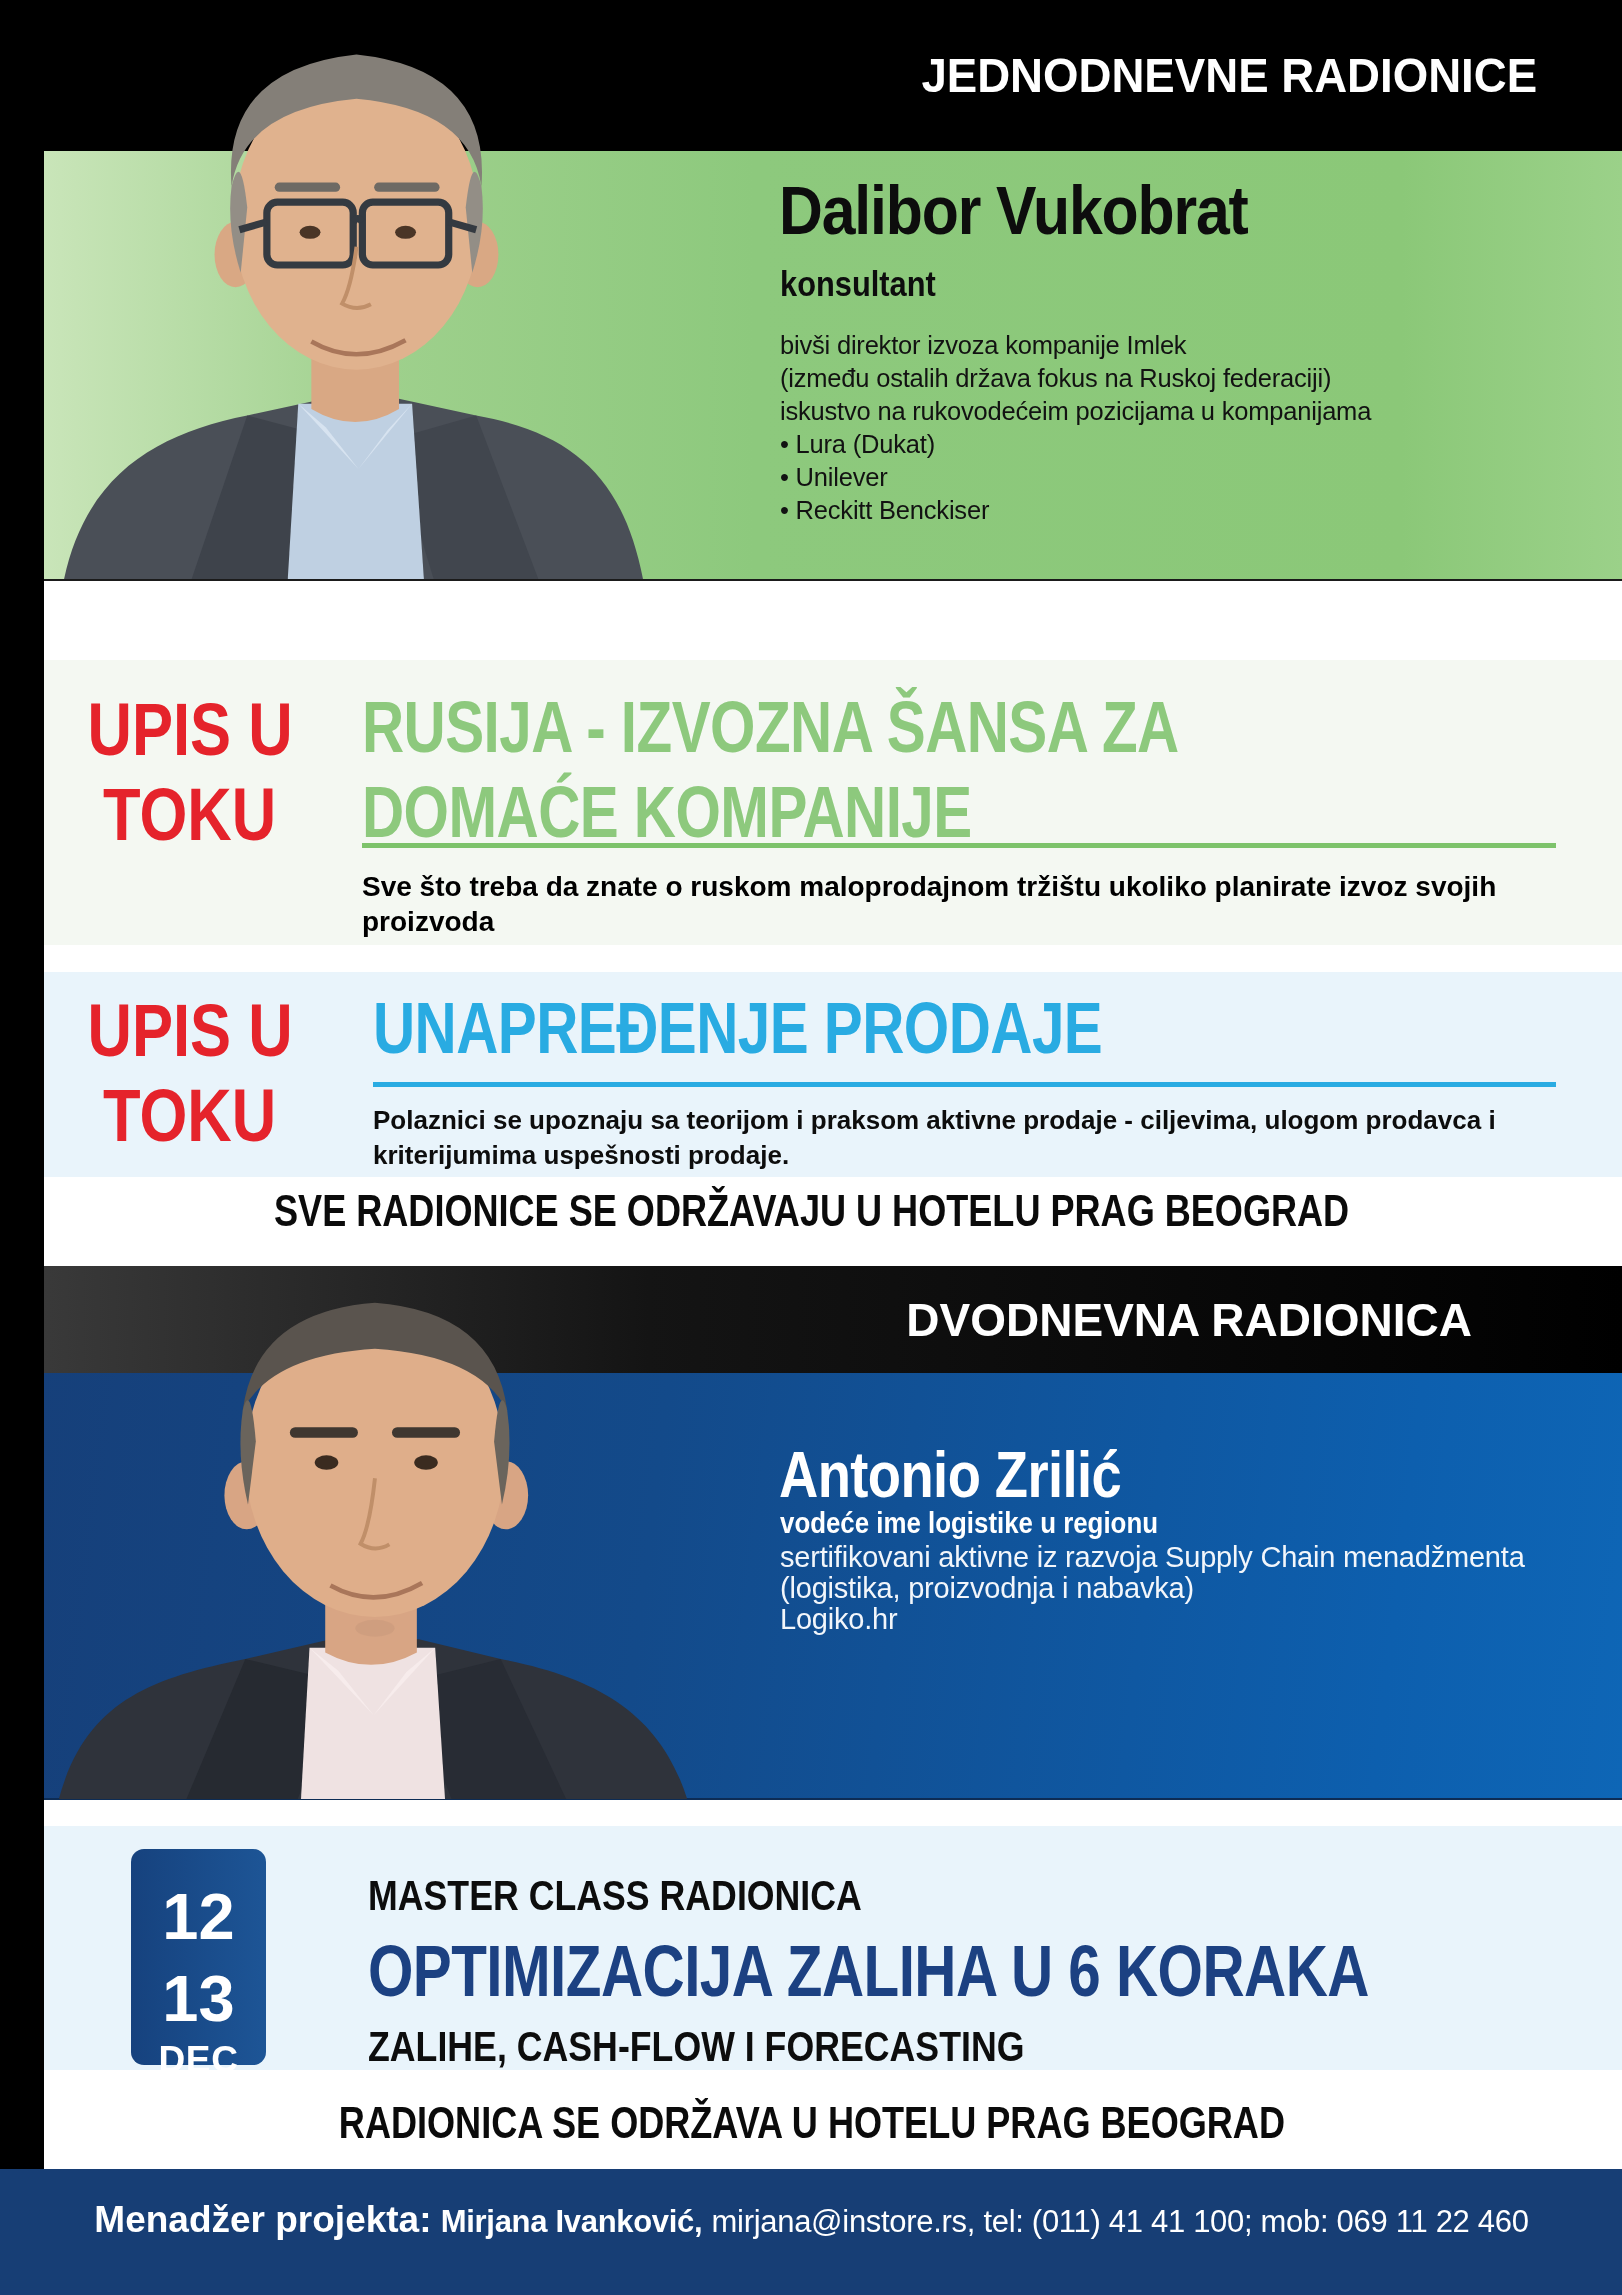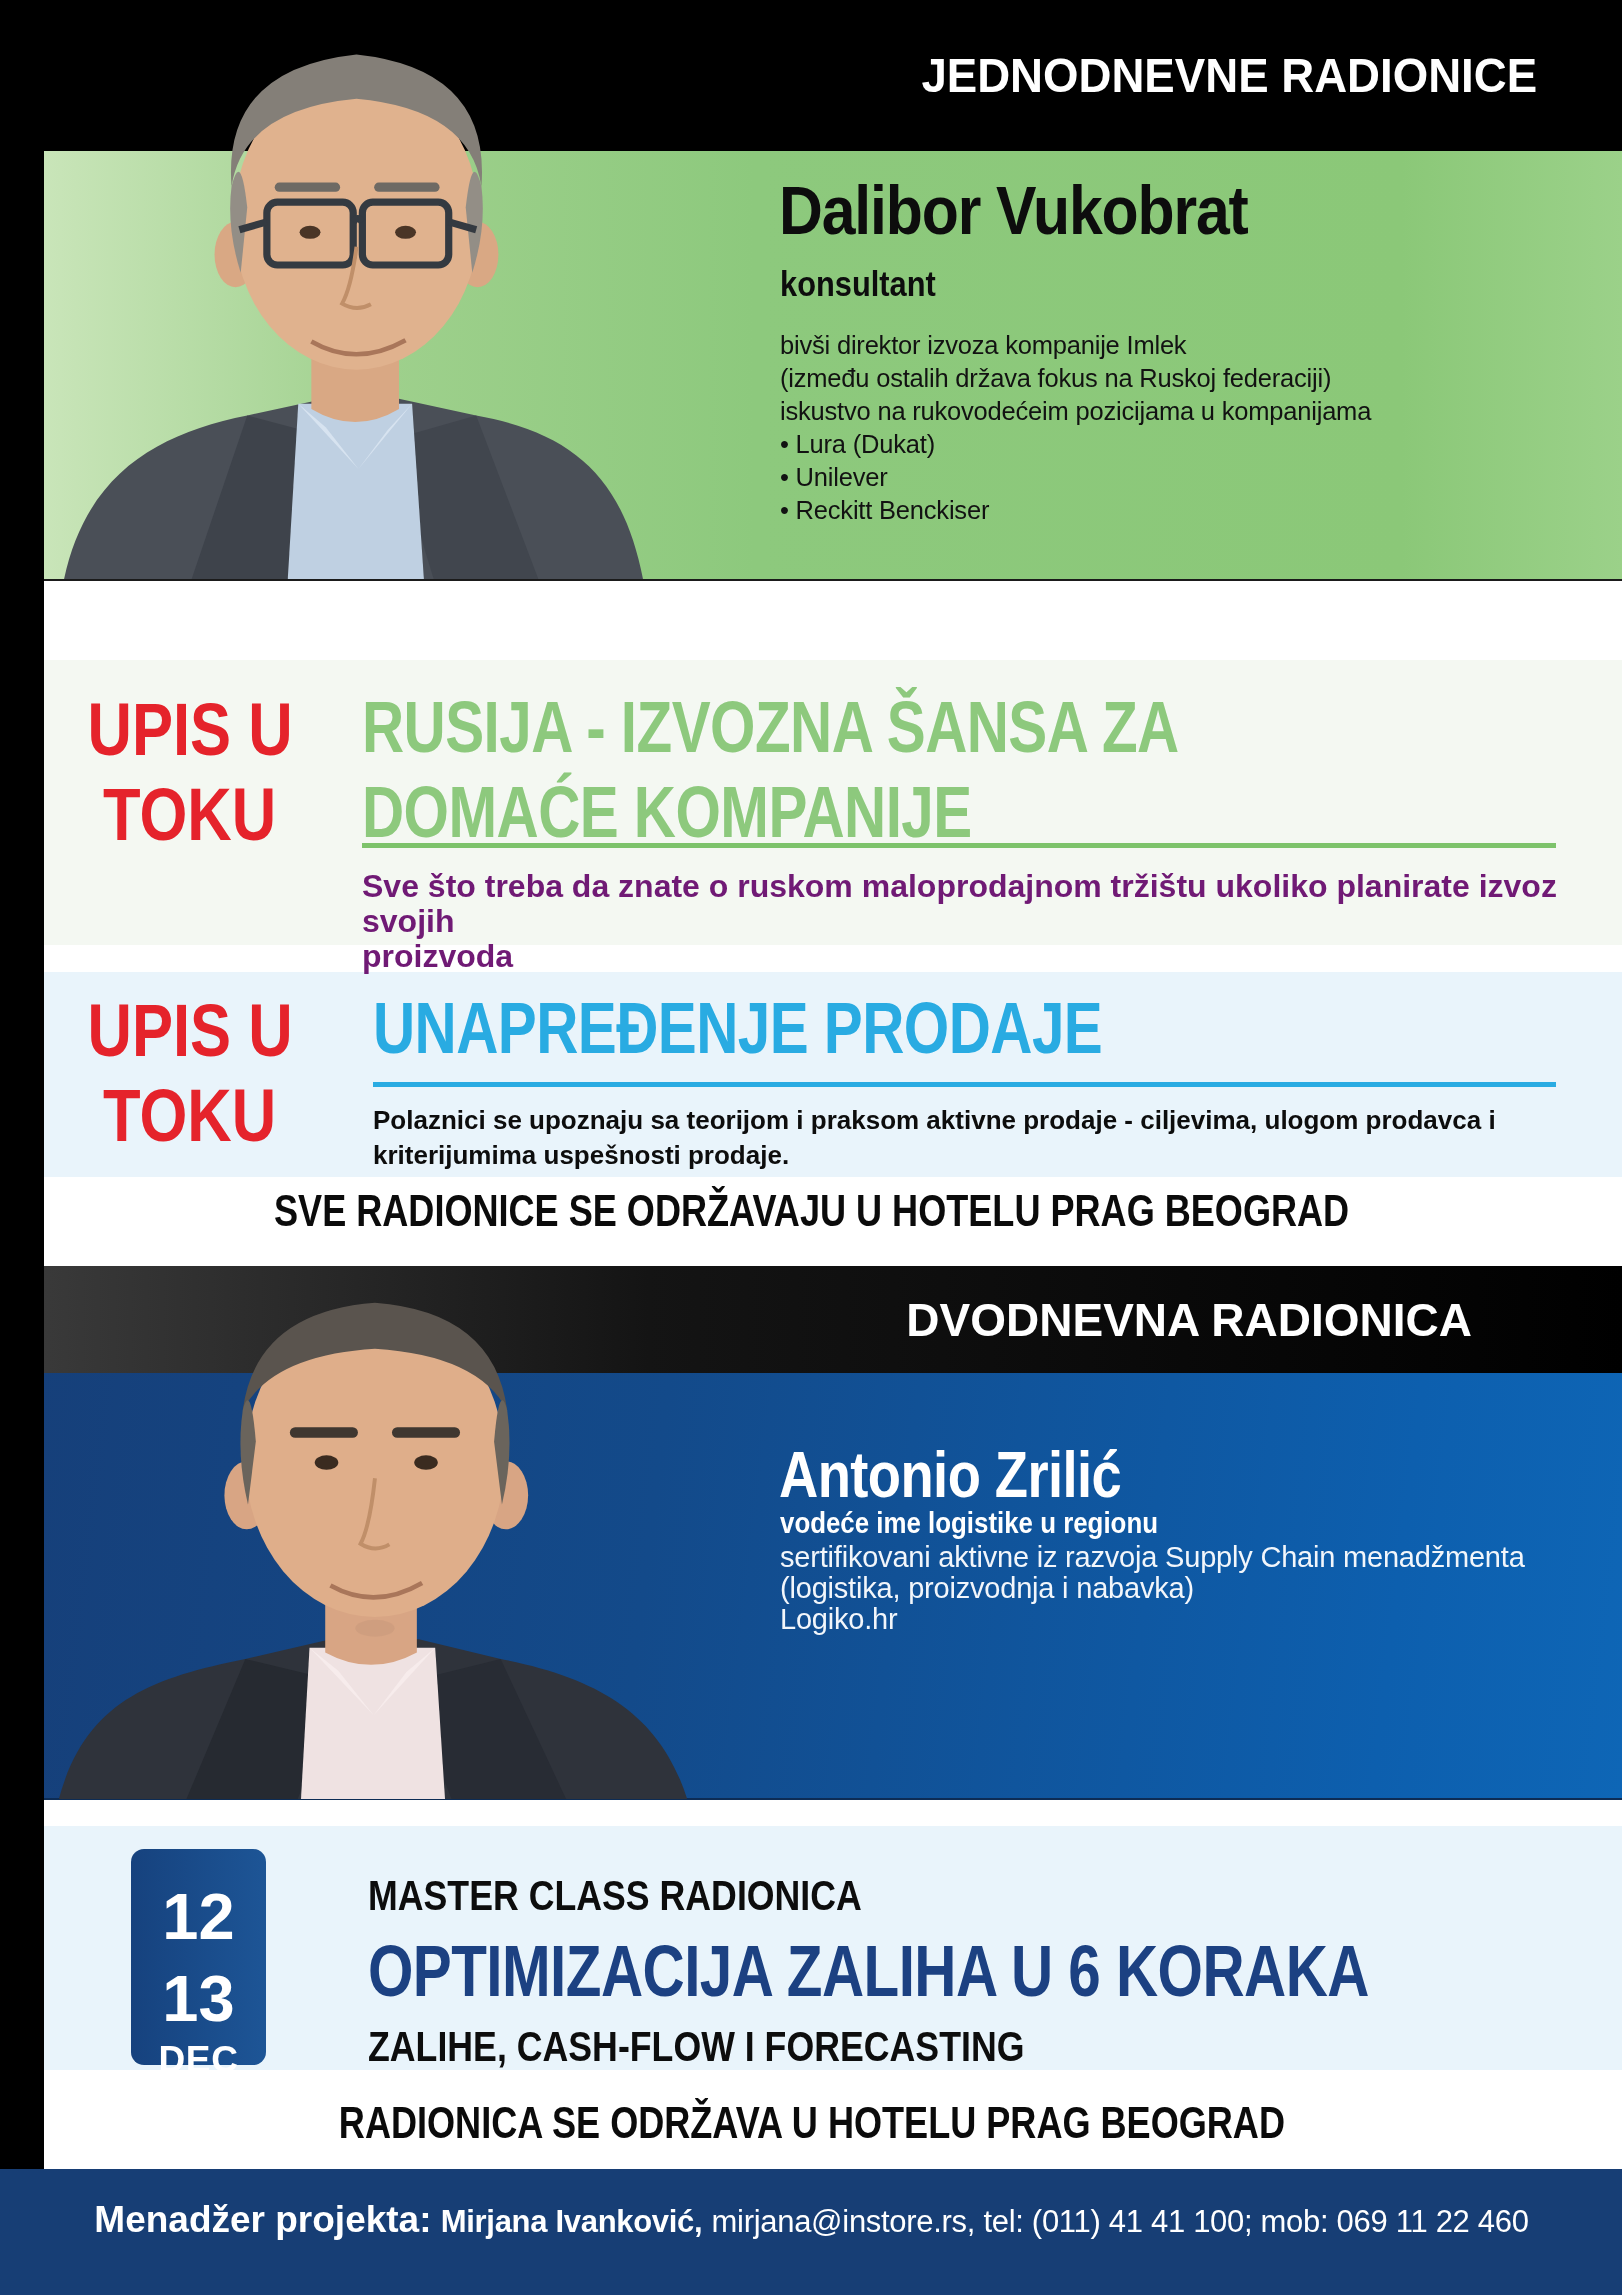--- a/index.html
+++ b/index.html
@@ -49,21 +49,21 @@
 
   .upis {
     width:288px; text-align:center; color:var(--red,#e5232b);
     font-weight:bold; font-size:75px; line-height:85px; z-index:2;
   }
   .upis1 { left:46px; top:687px; }
   .upis2 { left:46px; top:988px; }
 
   .title-green { left:362px; top:684px; color:var(--green,#8dc97d); font-weight:bold; font-size:73px; line-height:85px; letter-spacing:-0.7px; z-index:2;}
   .rule-green  { left:362px; top:843px; width:1194px; height:4.6px; background:var(--green_rule,#7dc36b); z-index:2;}
-  .desc1       { left:362px; top:869px; color:#701a75; font-weight:bold; font-size:32px; line-height:35px; z-index:2;}
+  .desc1       { left:362px; top:869px; color:#000000; font-weight:bold; font-size:28px; line-height:35px; z-index:2;}
 
   .title-blue  { left:373px; top:985px; color:var(--blue,#29abe2); font-weight:bold; font-size:73px; line-height:85px; letter-spacing:-0.7px; z-index:2;}
   .rule-blue   { left:373px; top:1082px; width:1183px; height:5.2px; background:var(--blue,#29abe2); z-index:2;}
   .desc2       { left:373px; top:1103px; color:#0d0d0d; font-weight:bold; font-size:26px; line-height:35px; z-index:2;}
 
   .venue1, .venue2 {
     left:0; width:1623px; text-align:center; color:#0b0b0b;
     font-weight:bold; font-size:44px; z-index:2;
   }
   .venue1 { top:1186px; }

